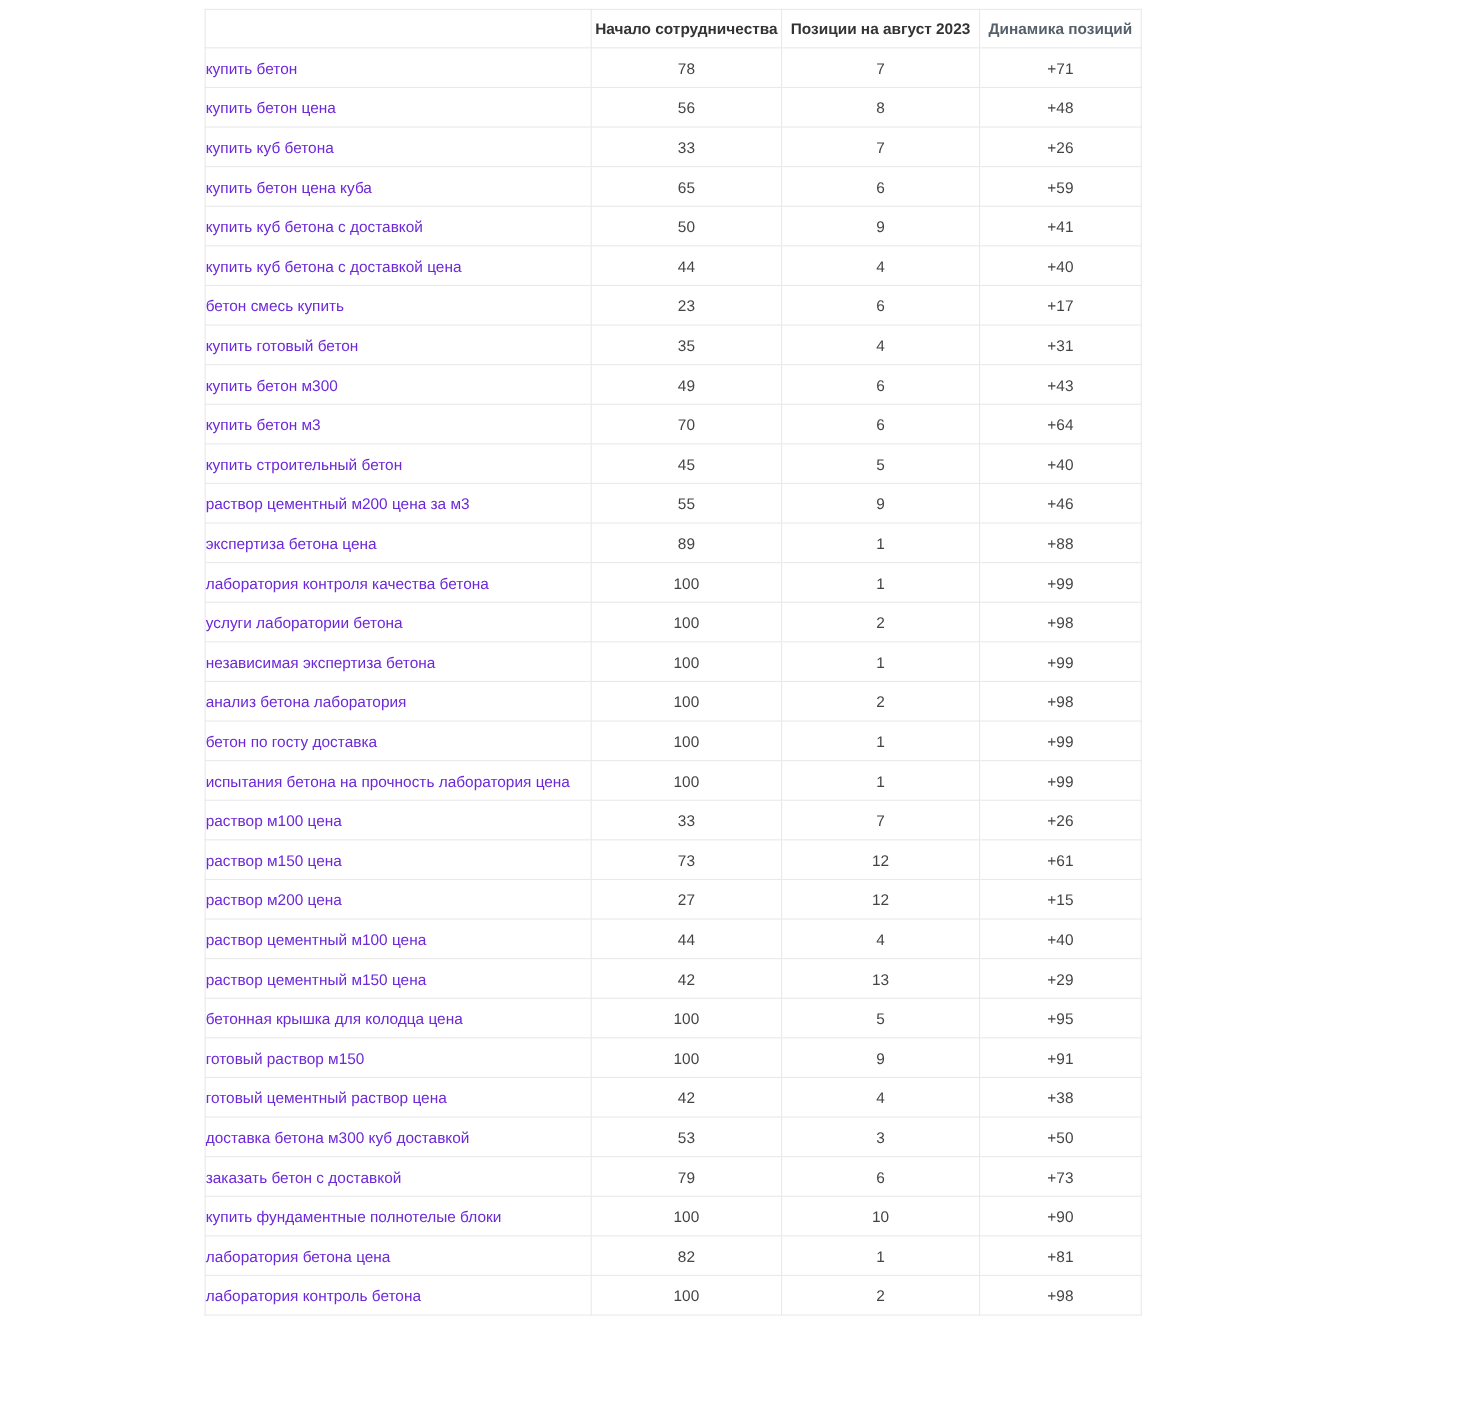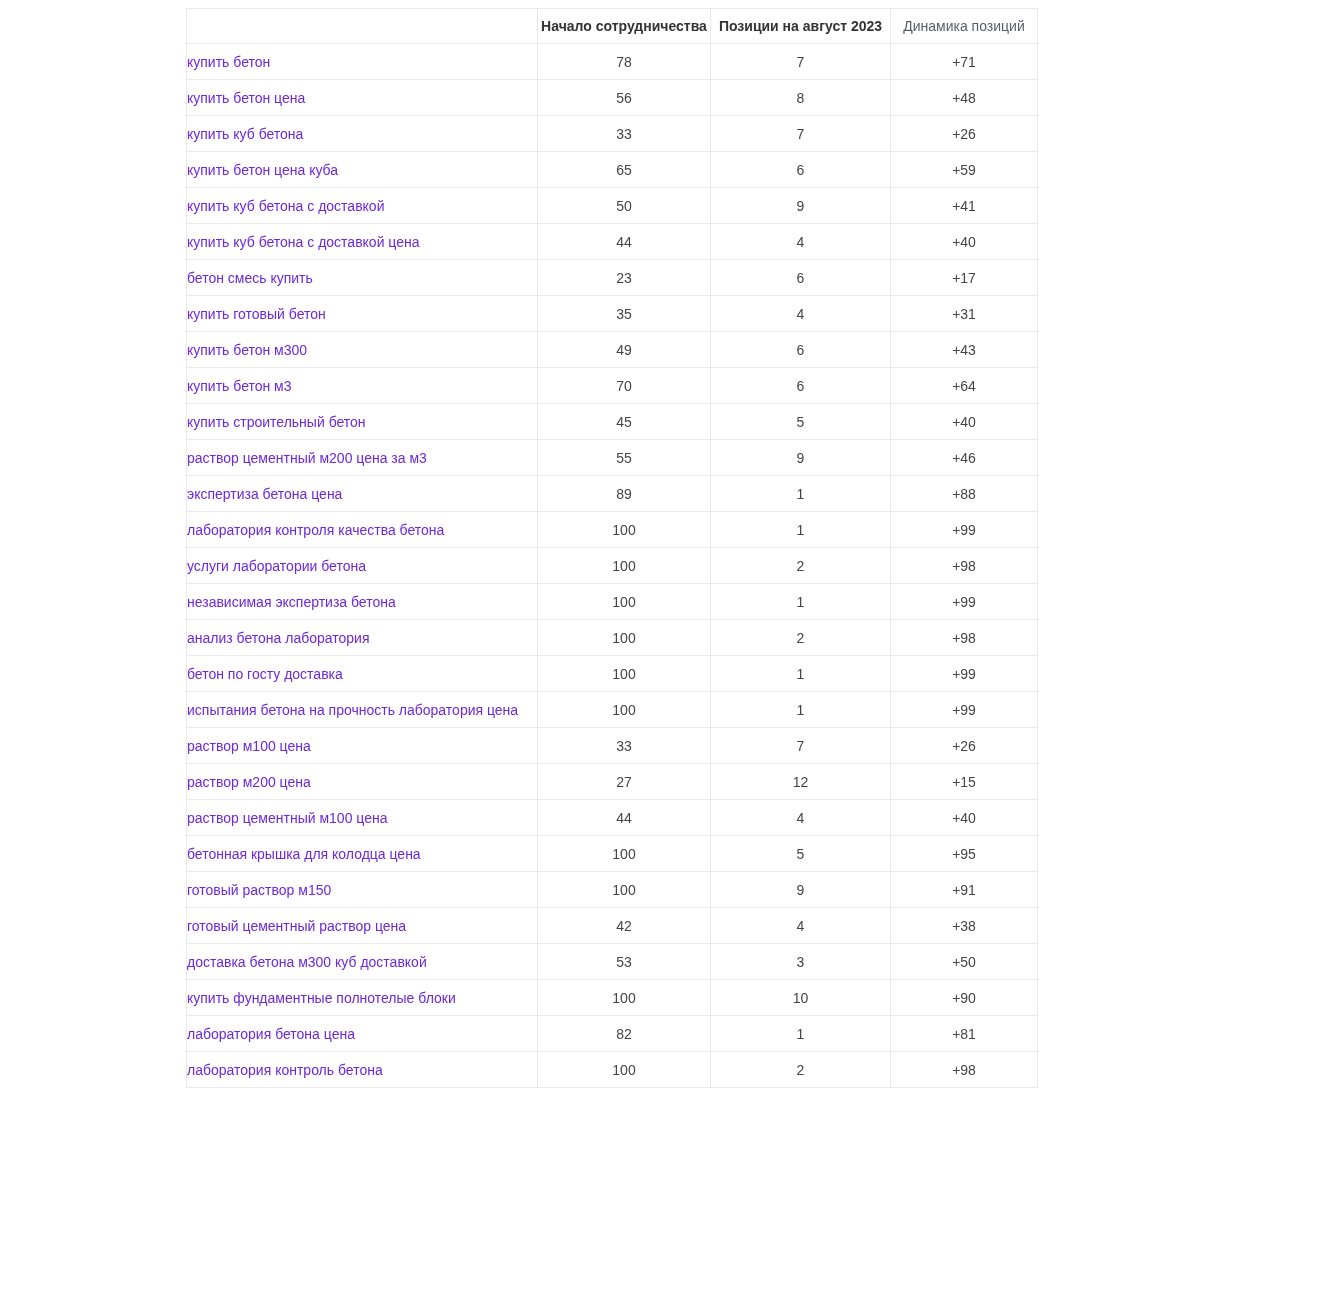--- a/index.html
+++ b/index.html
@@ -36,21 +36,21 @@
   }
   table.positions th {
     height: 35px;
     font-size: 14px;
     font-weight: bold;
     color: #333333;
     text-align: center;
     background: #ffffff;
   }
   table.positions th.muted {
-    font-weight: normal;
+    font-weight: bold;
     color: #56606b;
     margin-left: 12px;
   }
   table.positions td {
     height: 36px;
     font-size: 14px;
   }
   td.keyword {
     text-align: left;
     padding-left: 16px;
@@ -200,32 +200,44 @@
             <td class="num">1</td>
             <td class="num">+99</td>
           </tr>
           <tr>
             <td class="keyword">раствор м100 цена</td>
             <td class="num">33</td>
             <td class="num">7</td>
             <td class="num">+26</td>
           </tr>
           <tr>
+            <td class="keyword">раствор м150 цена</td>
+            <td class="num">73</td>
+            <td class="num">12</td>
+            <td class="num">+61</td>
+          </tr>
+          <tr>
             <td class="keyword">раствор м200 цена</td>
             <td class="num">27</td>
             <td class="num">12</td>
             <td class="num">+15</td>
           </tr>
           <tr>
             <td class="keyword">раствор цементный м100 цена</td>
             <td class="num">44</td>
             <td class="num">4</td>
             <td class="num">+40</td>
           </tr>
           <tr>
+            <td class="keyword">раствор цементный м150 цена</td>
+            <td class="num">42</td>
+            <td class="num">13</td>
+            <td class="num">+29</td>
+          </tr>
+          <tr>
             <td class="keyword">бетонная крышка для колодца цена</td>
             <td class="num">100</td>
             <td class="num">5</td>
             <td class="num">+95</td>
           </tr>
           <tr>
             <td class="keyword">готовый раствор м150</td>
             <td class="num">100</td>
             <td class="num">9</td>
             <td class="num">+91</td>
@@ -234,20 +246,26 @@
             <td class="keyword">готовый цементный раствор цена</td>
             <td class="num">42</td>
             <td class="num">4</td>
             <td class="num">+38</td>
           </tr>
           <tr>
             <td class="keyword">доставка бетона м300 куб доставкой</td>
             <td class="num">53</td>
             <td class="num">3</td>
             <td class="num">+50</td>
+          </tr>
+          <tr>
+            <td class="keyword">заказать бетон с доставкой</td>
+            <td class="num">79</td>
+            <td class="num">6</td>
+            <td class="num">+73</td>
           </tr>
           <tr>
             <td class="keyword">купить фундаментные полнотелые блоки</td>
             <td class="num">100</td>
             <td class="num">10</td>
             <td class="num">+90</td>
           </tr>
           <tr>
             <td class="keyword">лаборатория бетона цена</td>
             <td class="num">82</td>

